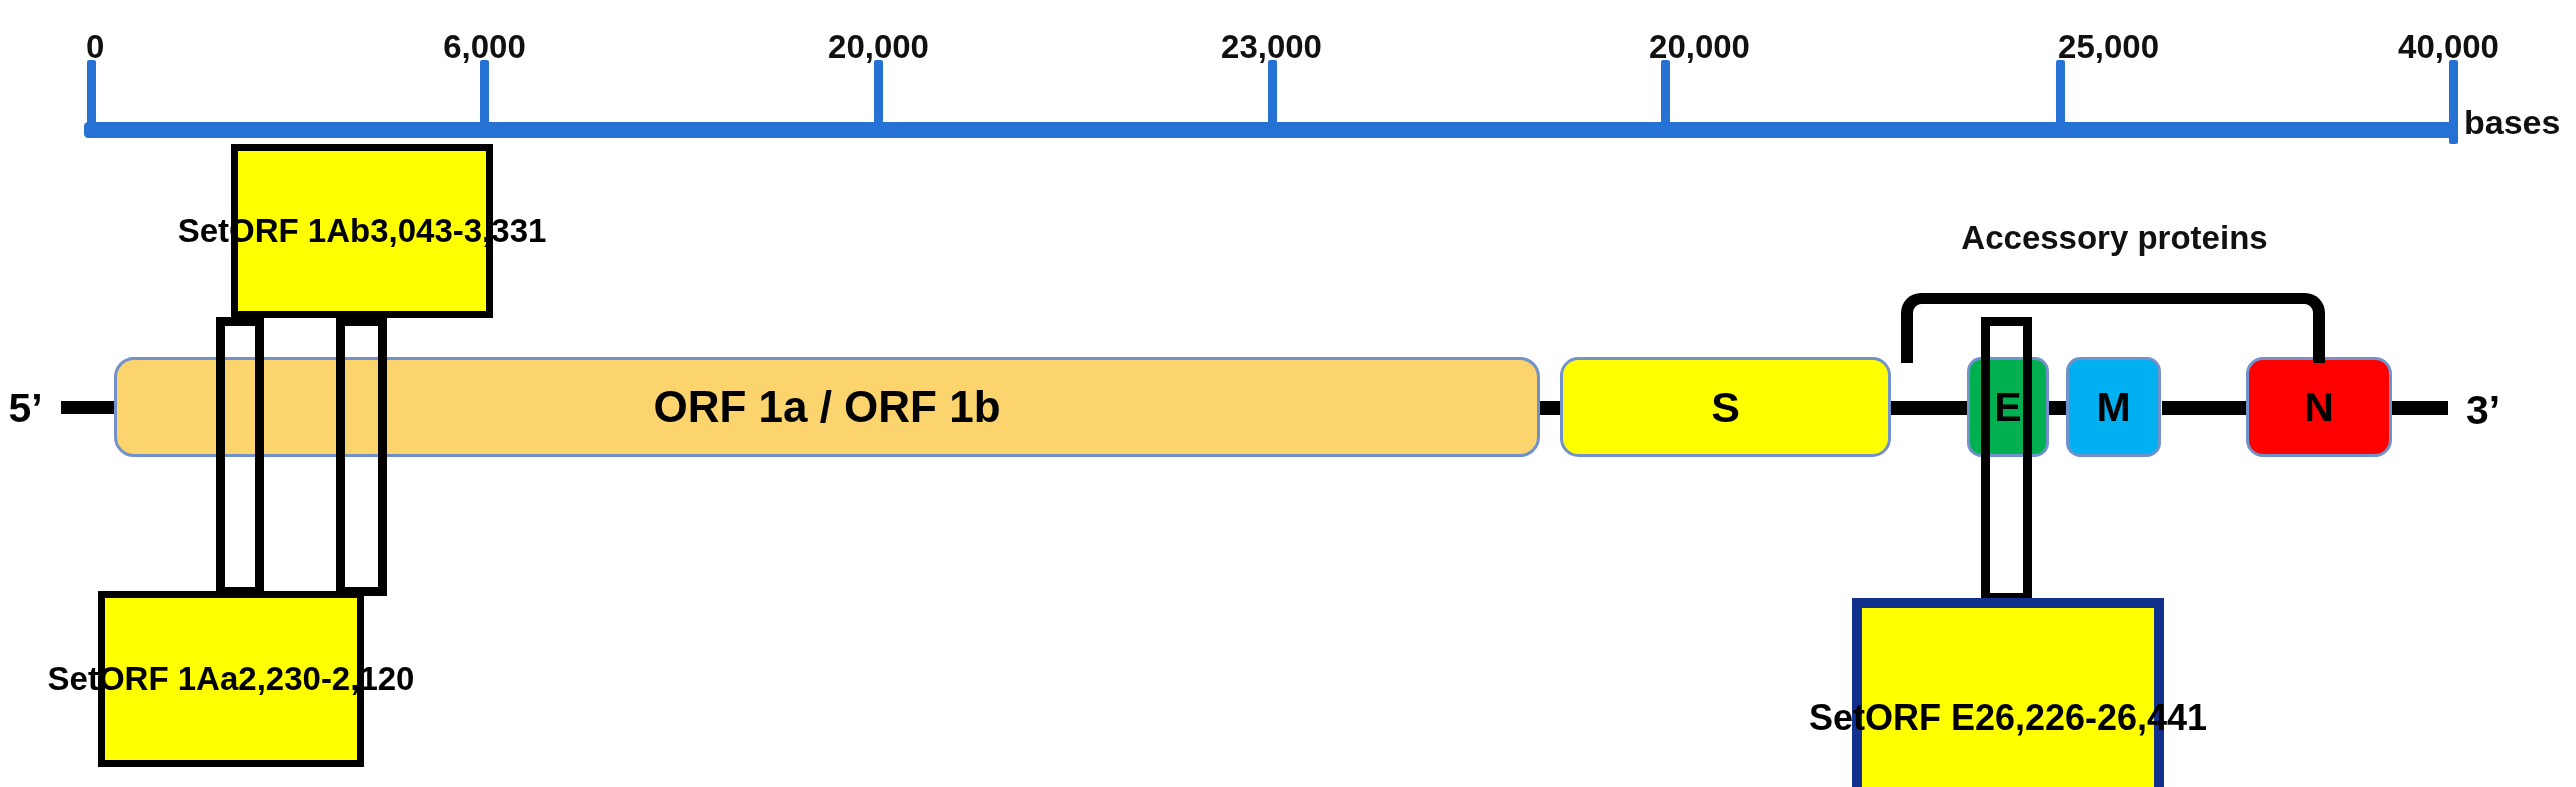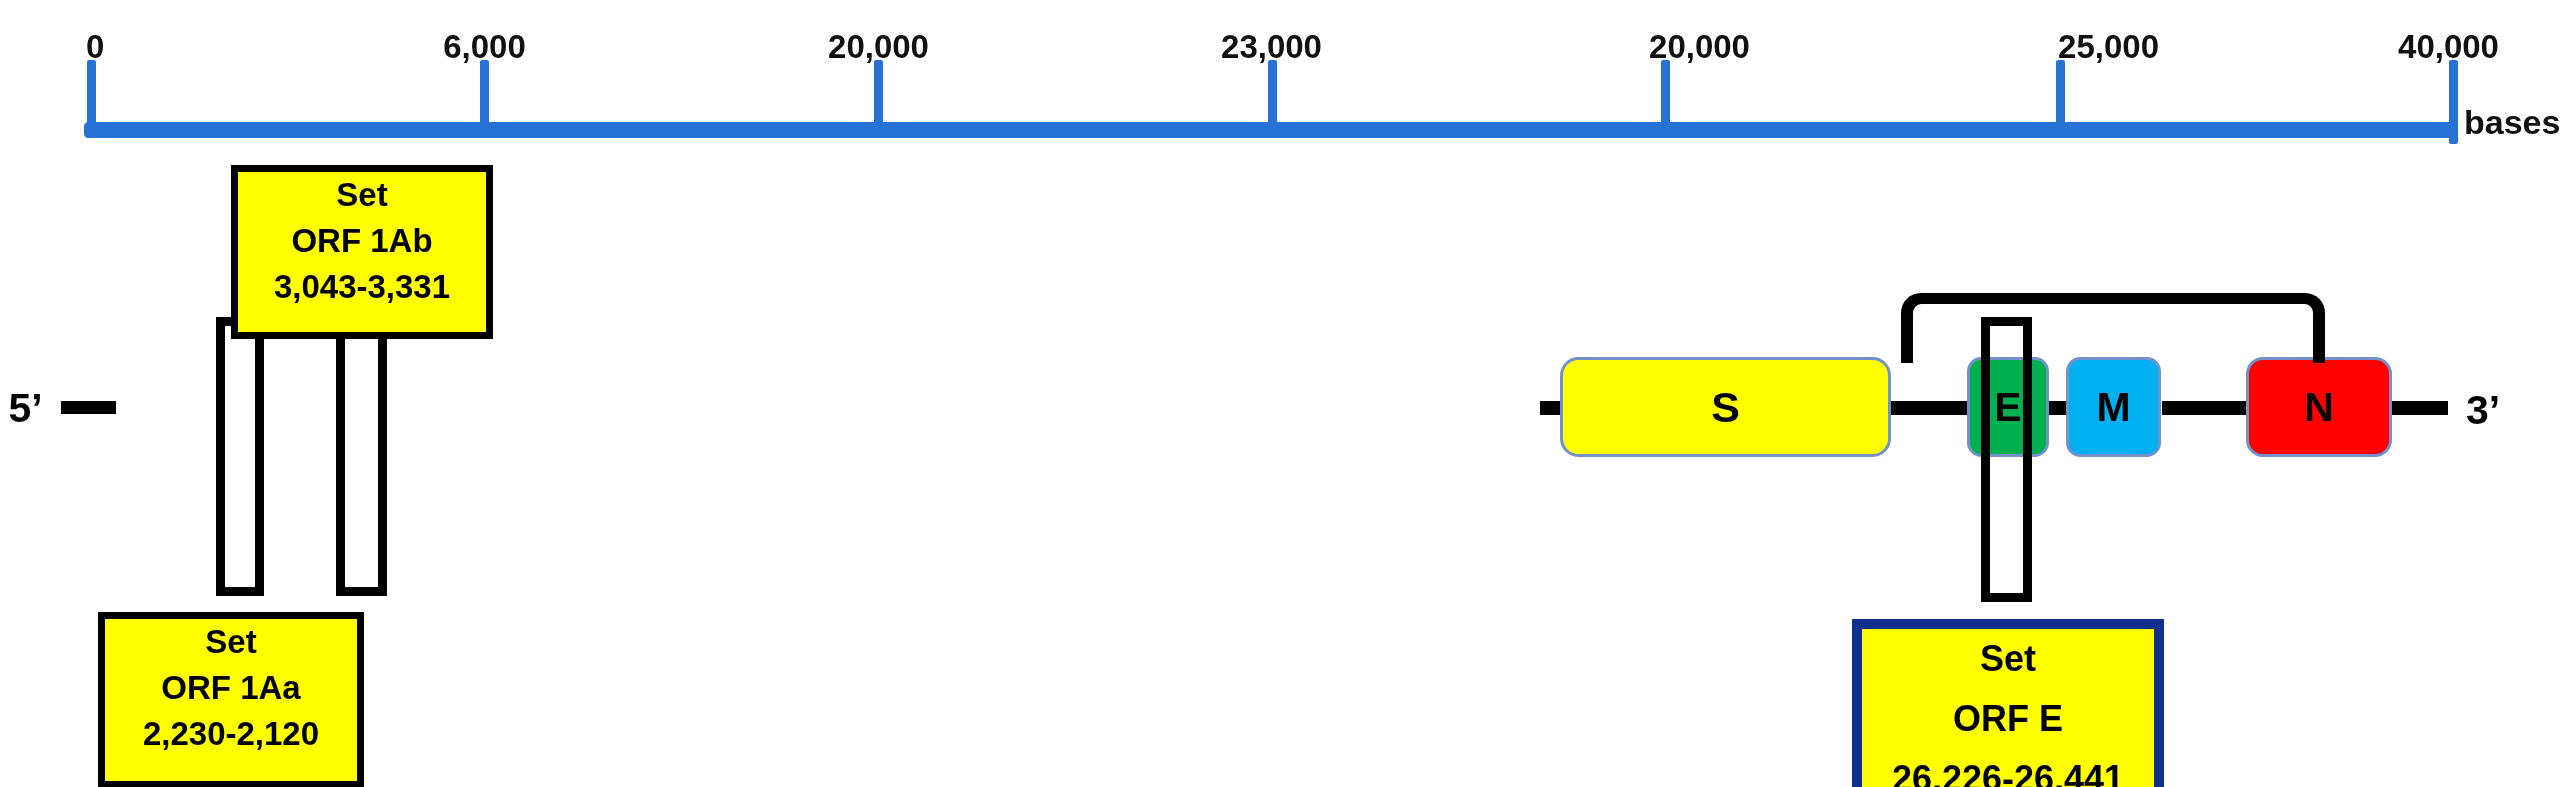--- a/index.html
+++ b/index.html
@@ -21,22 +21,22 @@
   .seg-s{background:var(--s_fill);border-radius:18.5px;font-size:43px;}
   .seg-e{background:var(--e_fill);border-radius:14.2px;font-size:41px;}
   .seg-m{background:var(--m_fill);border-radius:14.2px;font-size:41px;}
   .seg-n{background:var(--n_fill);border-radius:17px;font-size:41px;}
   .prime{font-weight:bold;font-size:41px;color:#000;line-height:43px;}
 
   
   .amp{background:transparent;border:9.3px solid #000;}
 
   
-  .callout{background:var(--callout_fill);border:7.8px solid #000;display:flex;flex-direction:column;
-           align-items:center;justify-content:flex-start;text-align:center;font-weight:bold;color:#000;margin-top:21px;}
+  .callout{background:var(--callout_fill);border:7.8px solid #000;display:flex;flex-direction:row;
+           align-items:center;justify-content:center;text-align:center;font-weight:bold;color:#000;}
   .callout .ln{font-size:33px;line-height:46px;white-space:nowrap;}
   .callout-orfe{border:10px solid var(--orfe_border);}
   .callout-orfe .ln{font-size:36px;line-height:60px;}
 
   
   .bracket{border-top:11.4px solid #000;border-left:12px solid #000;border-right:12px solid #000;
            border-radius:20px 20px 0 0;background:transparent;}
   .acc-title{font-weight:bold;font-size:33px;color:#111;text-align:center;line-height:37px;}
   .acc-sub{font-weight:normal;font-size:31px;color:#111;text-align:center;line-height:36px;}
 </style>
@@ -68,33 +68,37 @@
   <div class="abs gline" style="left:61px;top:401px;width:55px;height:13px;"></div>
   <div class="abs gline" style="left:1540px;top:401px;width:22px;height:14.2px;"></div>
   <div class="abs gline" style="left:1891px;top:401px;width:77px;height:14.2px;"></div>
   <div class="abs gline" style="left:2049px;top:401px;width:19px;height:14.2px;"></div>
   <div class="abs gline" style="left:2162px;top:401px;width:85px;height:14.2px;"></div>
   <div class="abs gline" style="left:2392px;top:401px;width:56px;height:14.2px;"></div>
 
   <div class="abs prime" style="left:8.5px;top:387px;">5’</div>
   <div class="abs prime" style="left:2466px;top:389px;">3’</div>
 
+  <div class="abs seg seg-orf1" style="left:114px;top:357px;width:1426px;height:100px;">
+    <span>ORF 1a / ORF 1b</span>
+  </div>
   <div class="abs seg seg-s" style="left:1560px;top:357px;width:331px;height:100px;">
     <span>S</span>
   </div>
   <div class="abs seg seg-e" style="left:1967px;top:357px;width:82px;height:100px;">
     <span>E</span>
   </div>
   <div class="abs seg seg-m" style="left:2066px;top:357px;width:95px;height:100px;">
     <span>M</span>
   </div>
   <div class="abs seg seg-n" style="left:2246px;top:357px;width:146px;height:100px;">
     <span>N</span>
   </div>
 
+  <div class="abs acc-title" style="left:1901px;top:219px;width:427px;">Accessory proteins</div>
   <div class="abs bracket" style="left:1901px;top:293px;width:424px;height:70px;"></div>
 
   <div class="abs amp" style="left:216px;top:317px;width:48px;height:279px;"></div>
   <div class="abs amp" style="left:336px;top:317px;width:51px;height:279px;"></div>
   <div class="abs amp" style="left:1981px;top:317px;width:51px;height:285px;"></div>
 
   <div class="abs callout" style="left:231px;top:144px;width:262px;height:174px;">
     <div class="ln">Set</div>
     <div class="ln">ORF 1Ab</div>
     <div class="ln">3,043-3,331</div>

